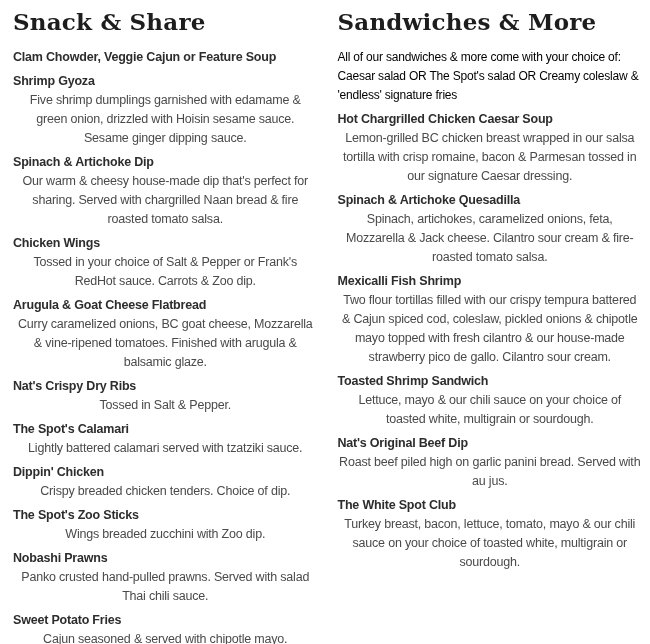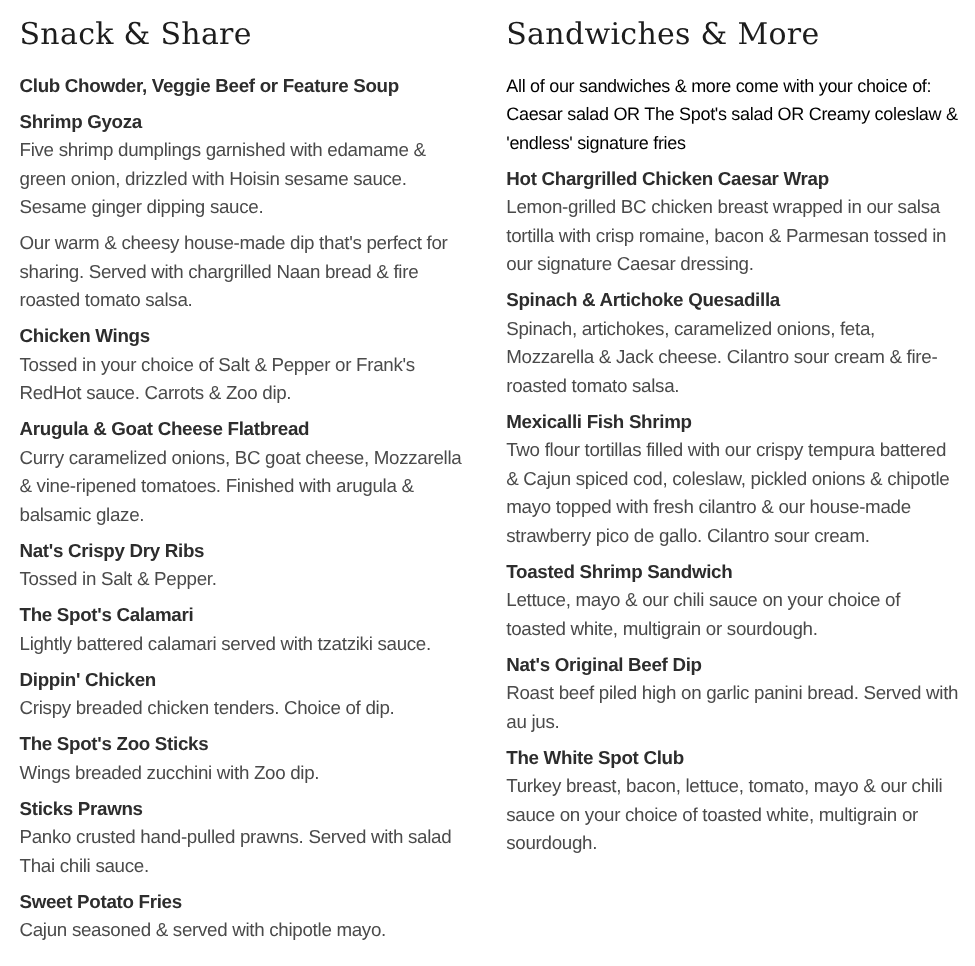--- a/index.html
+++ b/index.html
@@ -17,22 +17,22 @@
     padding: 4px 8px 0 13px;
     box-sizing: border-box;
     width: 650px;
   }
   .column {
     flex: 1;
     min-width: 0;
   }
   .column-title {
     font-family: "DejaVu Serif", serif;
-    font-weight: 400;
-    font-size: 20px;
+    font-weight: 700;
+    font-size: 23px;
     line-height: 28px;
     color: #1d1d1d;
     letter-spacing: 0.2px;
     margin: 4px 0 12px 0;
   }
   .intro {
     font-size: 12px;
     line-height: 19px;
     letter-spacing: -0.2px;
     color: #000000;
@@ -48,41 +48,43 @@
     letter-spacing: -0.2px;
     color: #2d2d2d;
     margin: 0;
   }
   .item-desc {
     font-size: 12.5px;
     line-height: 19px;
     letter-spacing: -0.2px;
     color: #4a4a4a;
     margin: 0;
+    text-align: center;
   }
 </style>
 </head>
 <body>
 
 <div class="menu">
 
   <div class="column">
     <h1 class="column-title">Snack &amp; Share</h1>
     <div>
   <div class="item">
-    <p class="item-name">Club Chowder, Veggie Beef or Feature Soup</p>
+    <p class="item-name">Clam Chowder, Veggie Cajun or Feature Soup</p>
 
   </div>
 
   <div class="item">
     <p class="item-name">Shrimp Gyoza</p>
     <p class="item-desc">Five shrimp dumplings garnished with edamame &amp; green onion, drizzled with Hoisin sesame sauce. Sesame ginger dipping sauce.</p>
   </div>
 
   <div class="item">
+    <p class="item-name">Spinach &amp; Artichoke Dip</p>
     <p class="item-desc">Our warm &amp; cheesy house-made dip that's perfect for sharing. Served with chargrilled Naan bread &amp; fire roasted tomato salsa.</p>
   </div>
 
   <div class="item">
     <p class="item-name">Chicken Wings</p>
     <p class="item-desc">Tossed in your choice of Salt &amp; Pepper or Frank's RedHot sauce. Carrots &amp; Zoo dip.</p>
   </div>
 
   <div class="item">
     <p class="item-name">Arugula &amp; Goat Cheese Flatbread</p>
@@ -103,38 +105,38 @@
     <p class="item-name">Dippin' Chicken</p>
     <p class="item-desc">Crispy breaded chicken tenders. Choice of dip.</p>
   </div>
 
   <div class="item">
     <p class="item-name">The Spot's Zoo Sticks</p>
     <p class="item-desc">Wings breaded zucchini with Zoo dip.</p>
   </div>
 
   <div class="item">
-    <p class="item-name">Sticks Prawns</p>
+    <p class="item-name">Nobashi Prawns</p>
     <p class="item-desc">Panko crusted hand-pulled prawns. Served with salad Thai chili sauce.</p>
   </div>
 
   <div class="item">
     <p class="item-name">Sweet Potato Fries</p>
     <p class="item-desc">Cajun seasoned &amp; served with chipotle mayo.</p>
   </div>
 
 </div>
   </div>
 
   <div class="column">
     <h1 class="column-title">Sandwiches &amp; More</h1>
     <p class="intro">All of our sandwiches &amp; more come with your choice of: Caesar salad OR The Spot's salad OR Creamy coleslaw &amp; 'endless' signature fries</p>
     <div>
   <div class="item">
-    <p class="item-name">Hot Chargrilled Chicken Caesar Wrap</p>
+    <p class="item-name">Hot Chargrilled Chicken Caesar Soup</p>
     <p class="item-desc">Lemon-grilled BC chicken breast wrapped in our salsa tortilla with crisp romaine, bacon &amp; Parmesan tossed in our signature Caesar dressing.</p>
   </div>
 
   <div class="item">
     <p class="item-name">Spinach &amp; Artichoke Quesadilla</p>
     <p class="item-desc">Spinach, artichokes, caramelized onions, feta, Mozzarella &amp; Jack cheese. Cilantro sour cream &amp; fire-roasted tomato salsa.</p>
   </div>
 
   <div class="item">
     <p class="item-name">Mexicalli Fish Shrimp</p>

